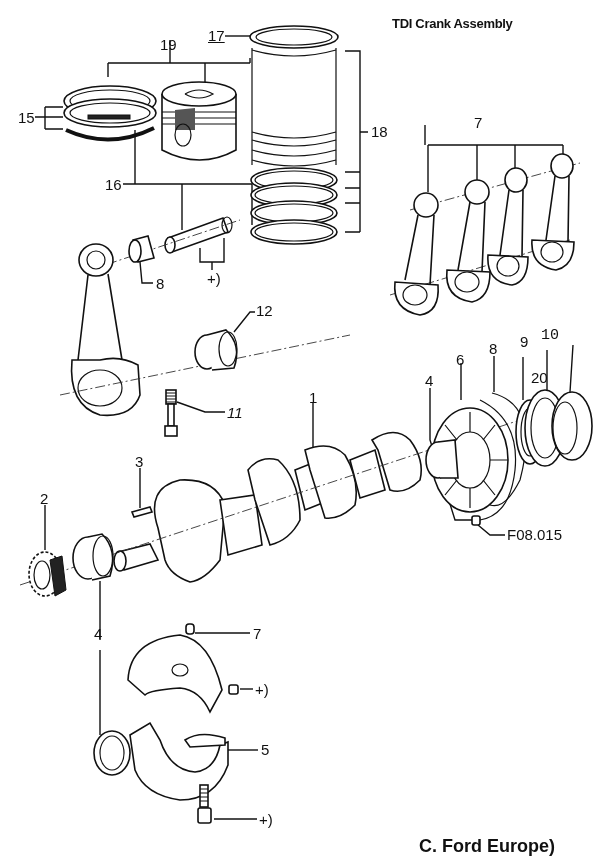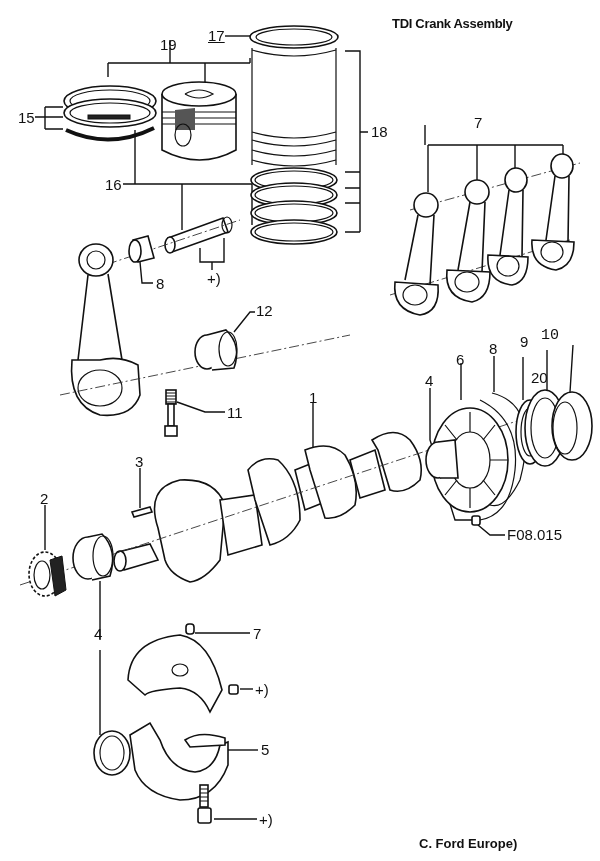--- a/index.html
+++ b/index.html
@@ -1,18 +1,18 @@
 <!DOCTYPE html>
 <html><head>
   <meta charset="utf-8">
   <style>
     html, body { margin: 0; padding: 0; background: #ffffff; }
     body { width: 600px; height: 861px; position: relative; overflow: hidden; font-family: "Liberation Sans", sans-serif; color: #111; }
     .title { position: absolute; left: 392px; top: 16px; font-size: 13px; font-weight: bold; letter-spacing: -0.3px; }
-    .credit { position: absolute; left: 419px; top: 836px; font-size: 13px; font-weight: bold; }
+    .credit { position: absolute; left: 419px; top: 836px; font-size: 18px; font-weight: bold; }
     svg.drawing { position: absolute; left: 0; top: 0; }
     .lbl { position: absolute; font-size: 15px; line-height: 15px; white-space: nowrap; }
     .ln { stroke: #111; stroke-width: 1.4; fill: none; }
     .pt { stroke: #111; stroke-width: 1.6; fill: #fff; }
     .pt2 { stroke: #111; stroke-width: 1.2; fill: none; }
     .dash { stroke: #333; stroke-width: 0.9; fill: none; stroke-dasharray: 10 3 2 3; }
     .dark { fill: #222; stroke: #111; stroke-width: 1; }
   </style>
 </head>
 <body>
@@ -252,21 +252,21 @@
 <div class="lbl" style="left:207px;top:271px;">+)</div>
 <div class="lbl" style="left:156px;top:276px;">8</div>
 <div class="lbl" style="left:256px;top:303px;">12</div>
 <div class="lbl" style="left:531px;top:322px;margin-top:48px;">20</div>
 <div class="lbl" style="left:541px;top:328px;font-family:Liberation Mono, monospace;">10</div>
 <div class="lbl" style="left:520px;top:334px;">9</div>
 <div class="lbl" style="left:489px;top:341px;">8</div>
 <div class="lbl" style="left:456px;top:352px;">6</div>
 <div class="lbl" style="left:425px;top:373px;">4</div>
 <div class="lbl" style="left:309px;top:390px;">1</div>
-<div class="lbl" style="left:227px;top:405px;">11</div>
+<div class="lbl" style="left:227px;top:405px;font-style:italic;">11</div>
 <div class="lbl" style="left:135px;top:454px;">3</div>
 <div class="lbl" style="left:40px;top:491px;">2</div>
 <div class="lbl" style="left:507px;top:527px;text-align:center;">F08.015</div>
 <div class="lbl" style="left:94px;top:626px;">4</div>
 <div class="lbl" style="left:253px;top:626px;">7</div>
 <div class="lbl" style="left:255px;top:682px;">+)</div>
 <div class="lbl" style="left:261px;top:742px;">5</div>
 <div class="lbl" style="left:259px;top:812px;">+)</div>
 
 <div class="credit">C. Ford Europe)</div>

